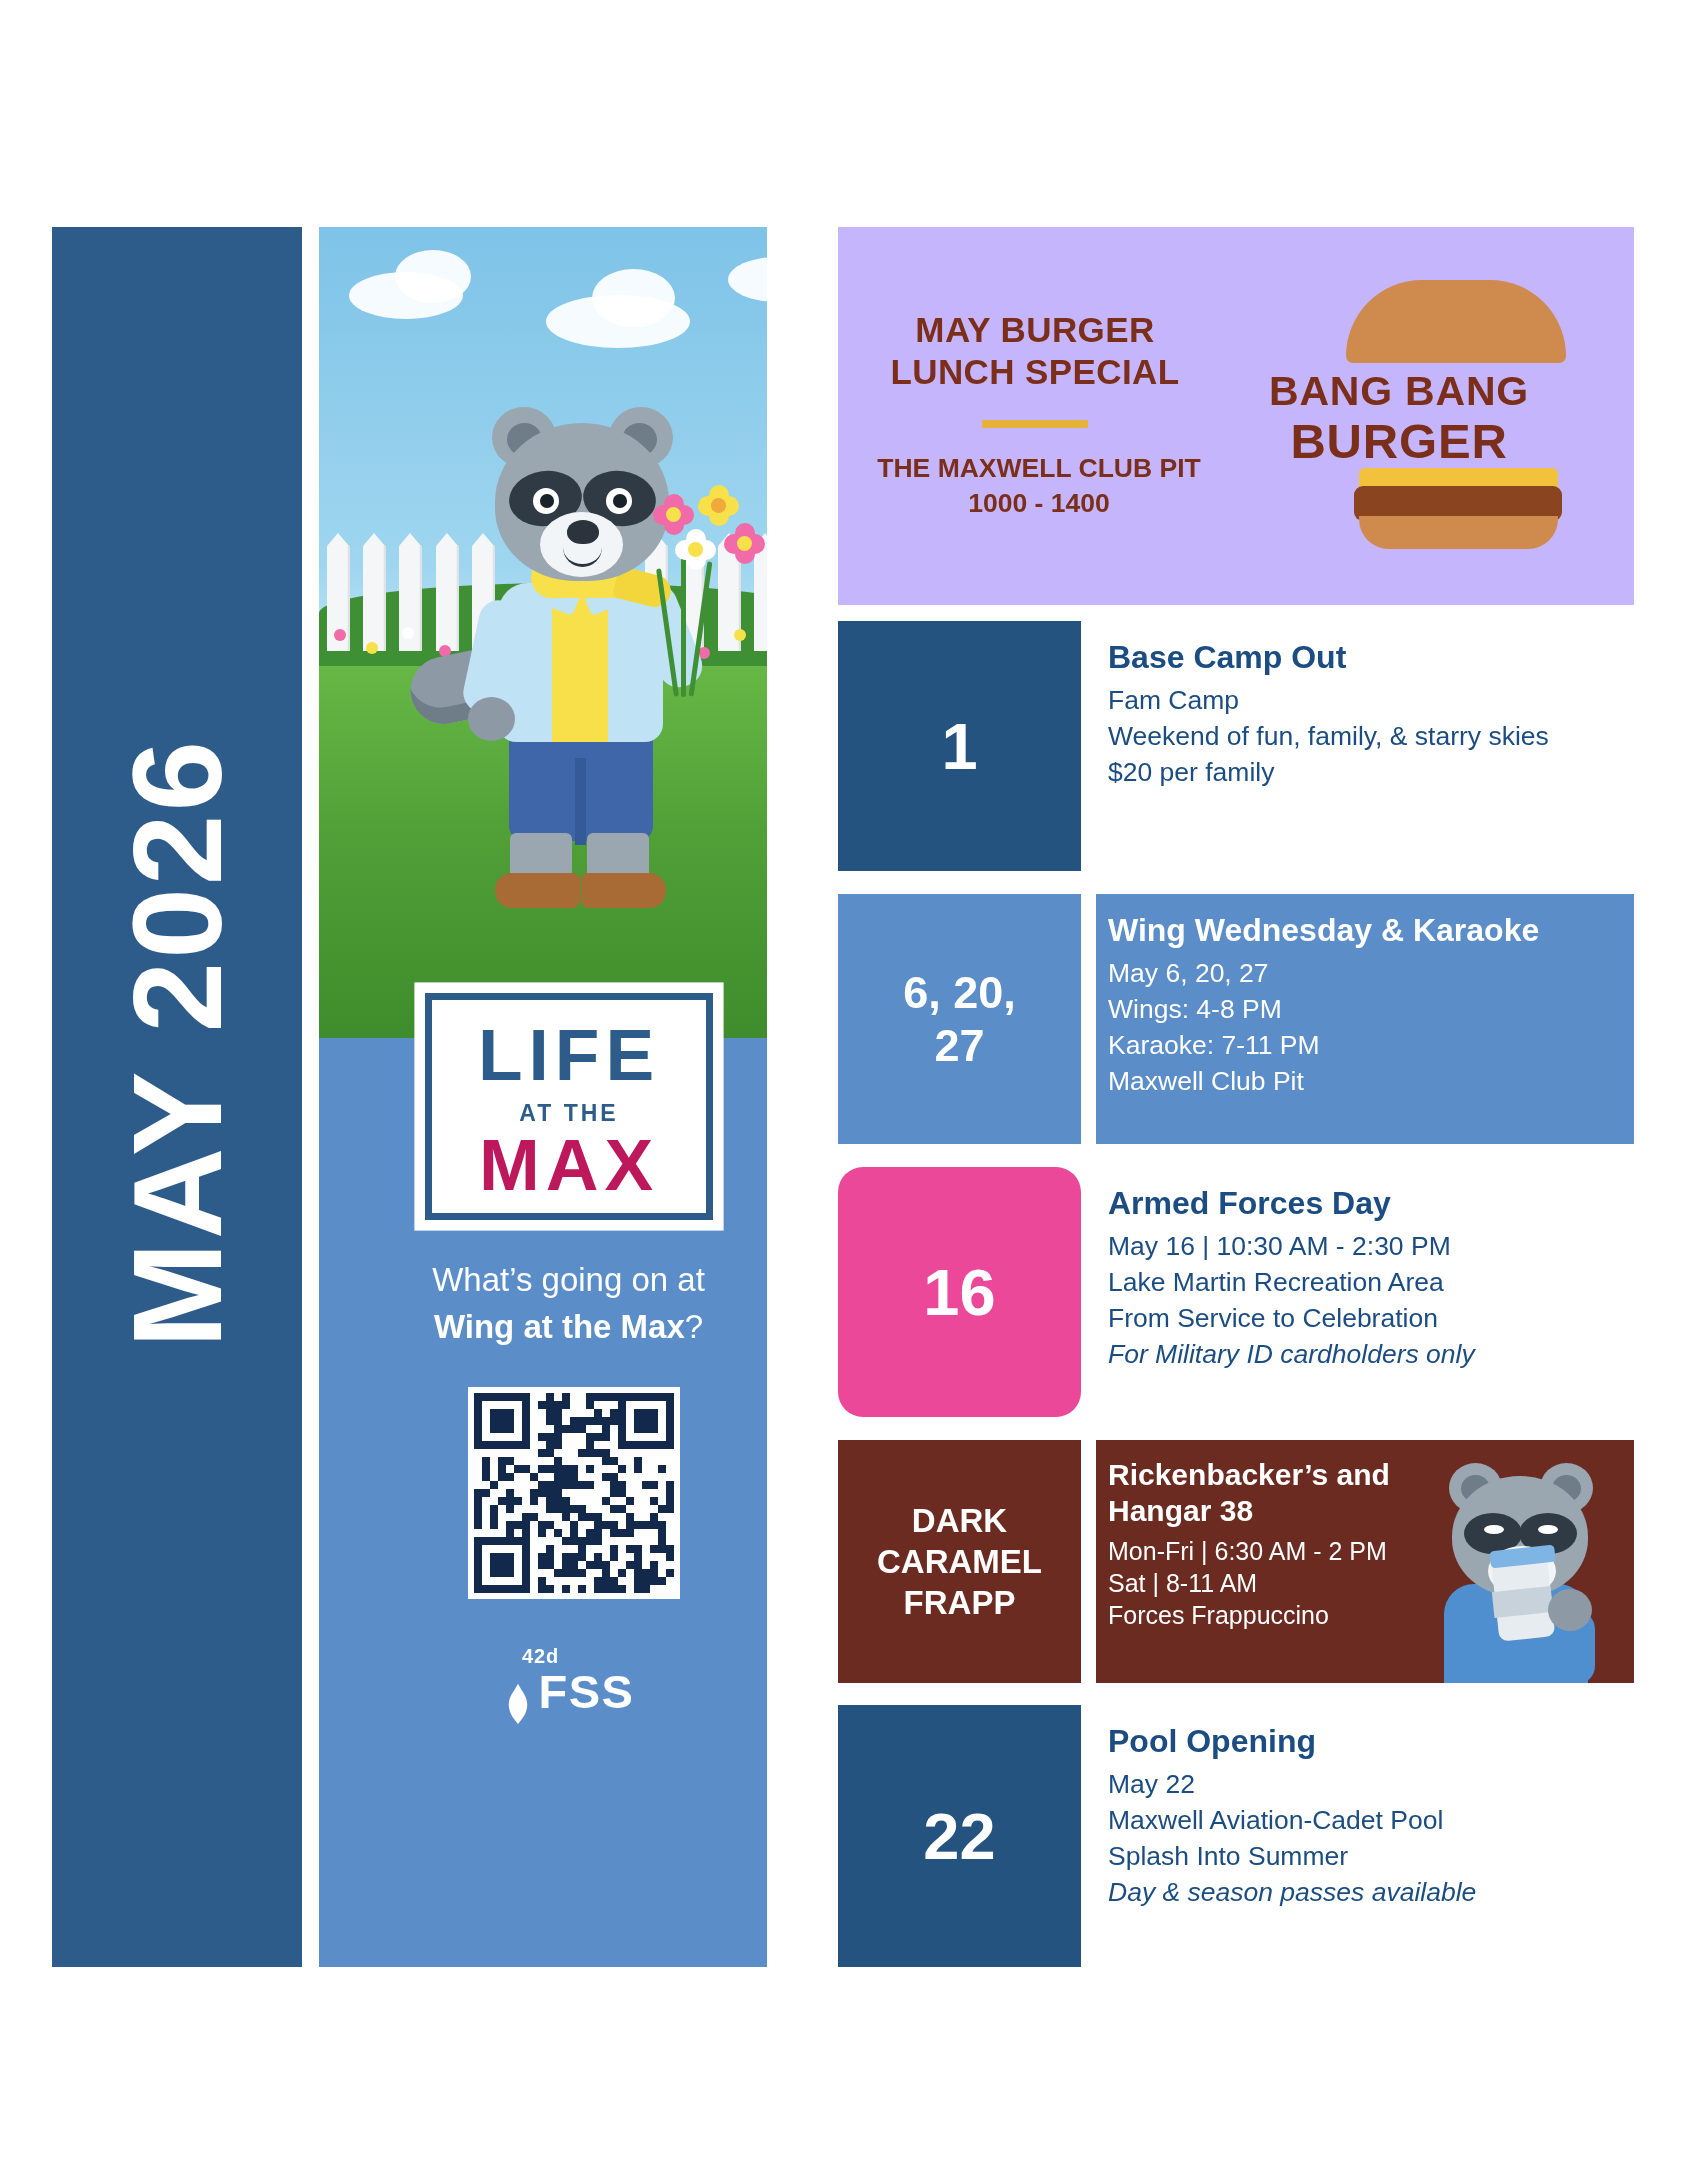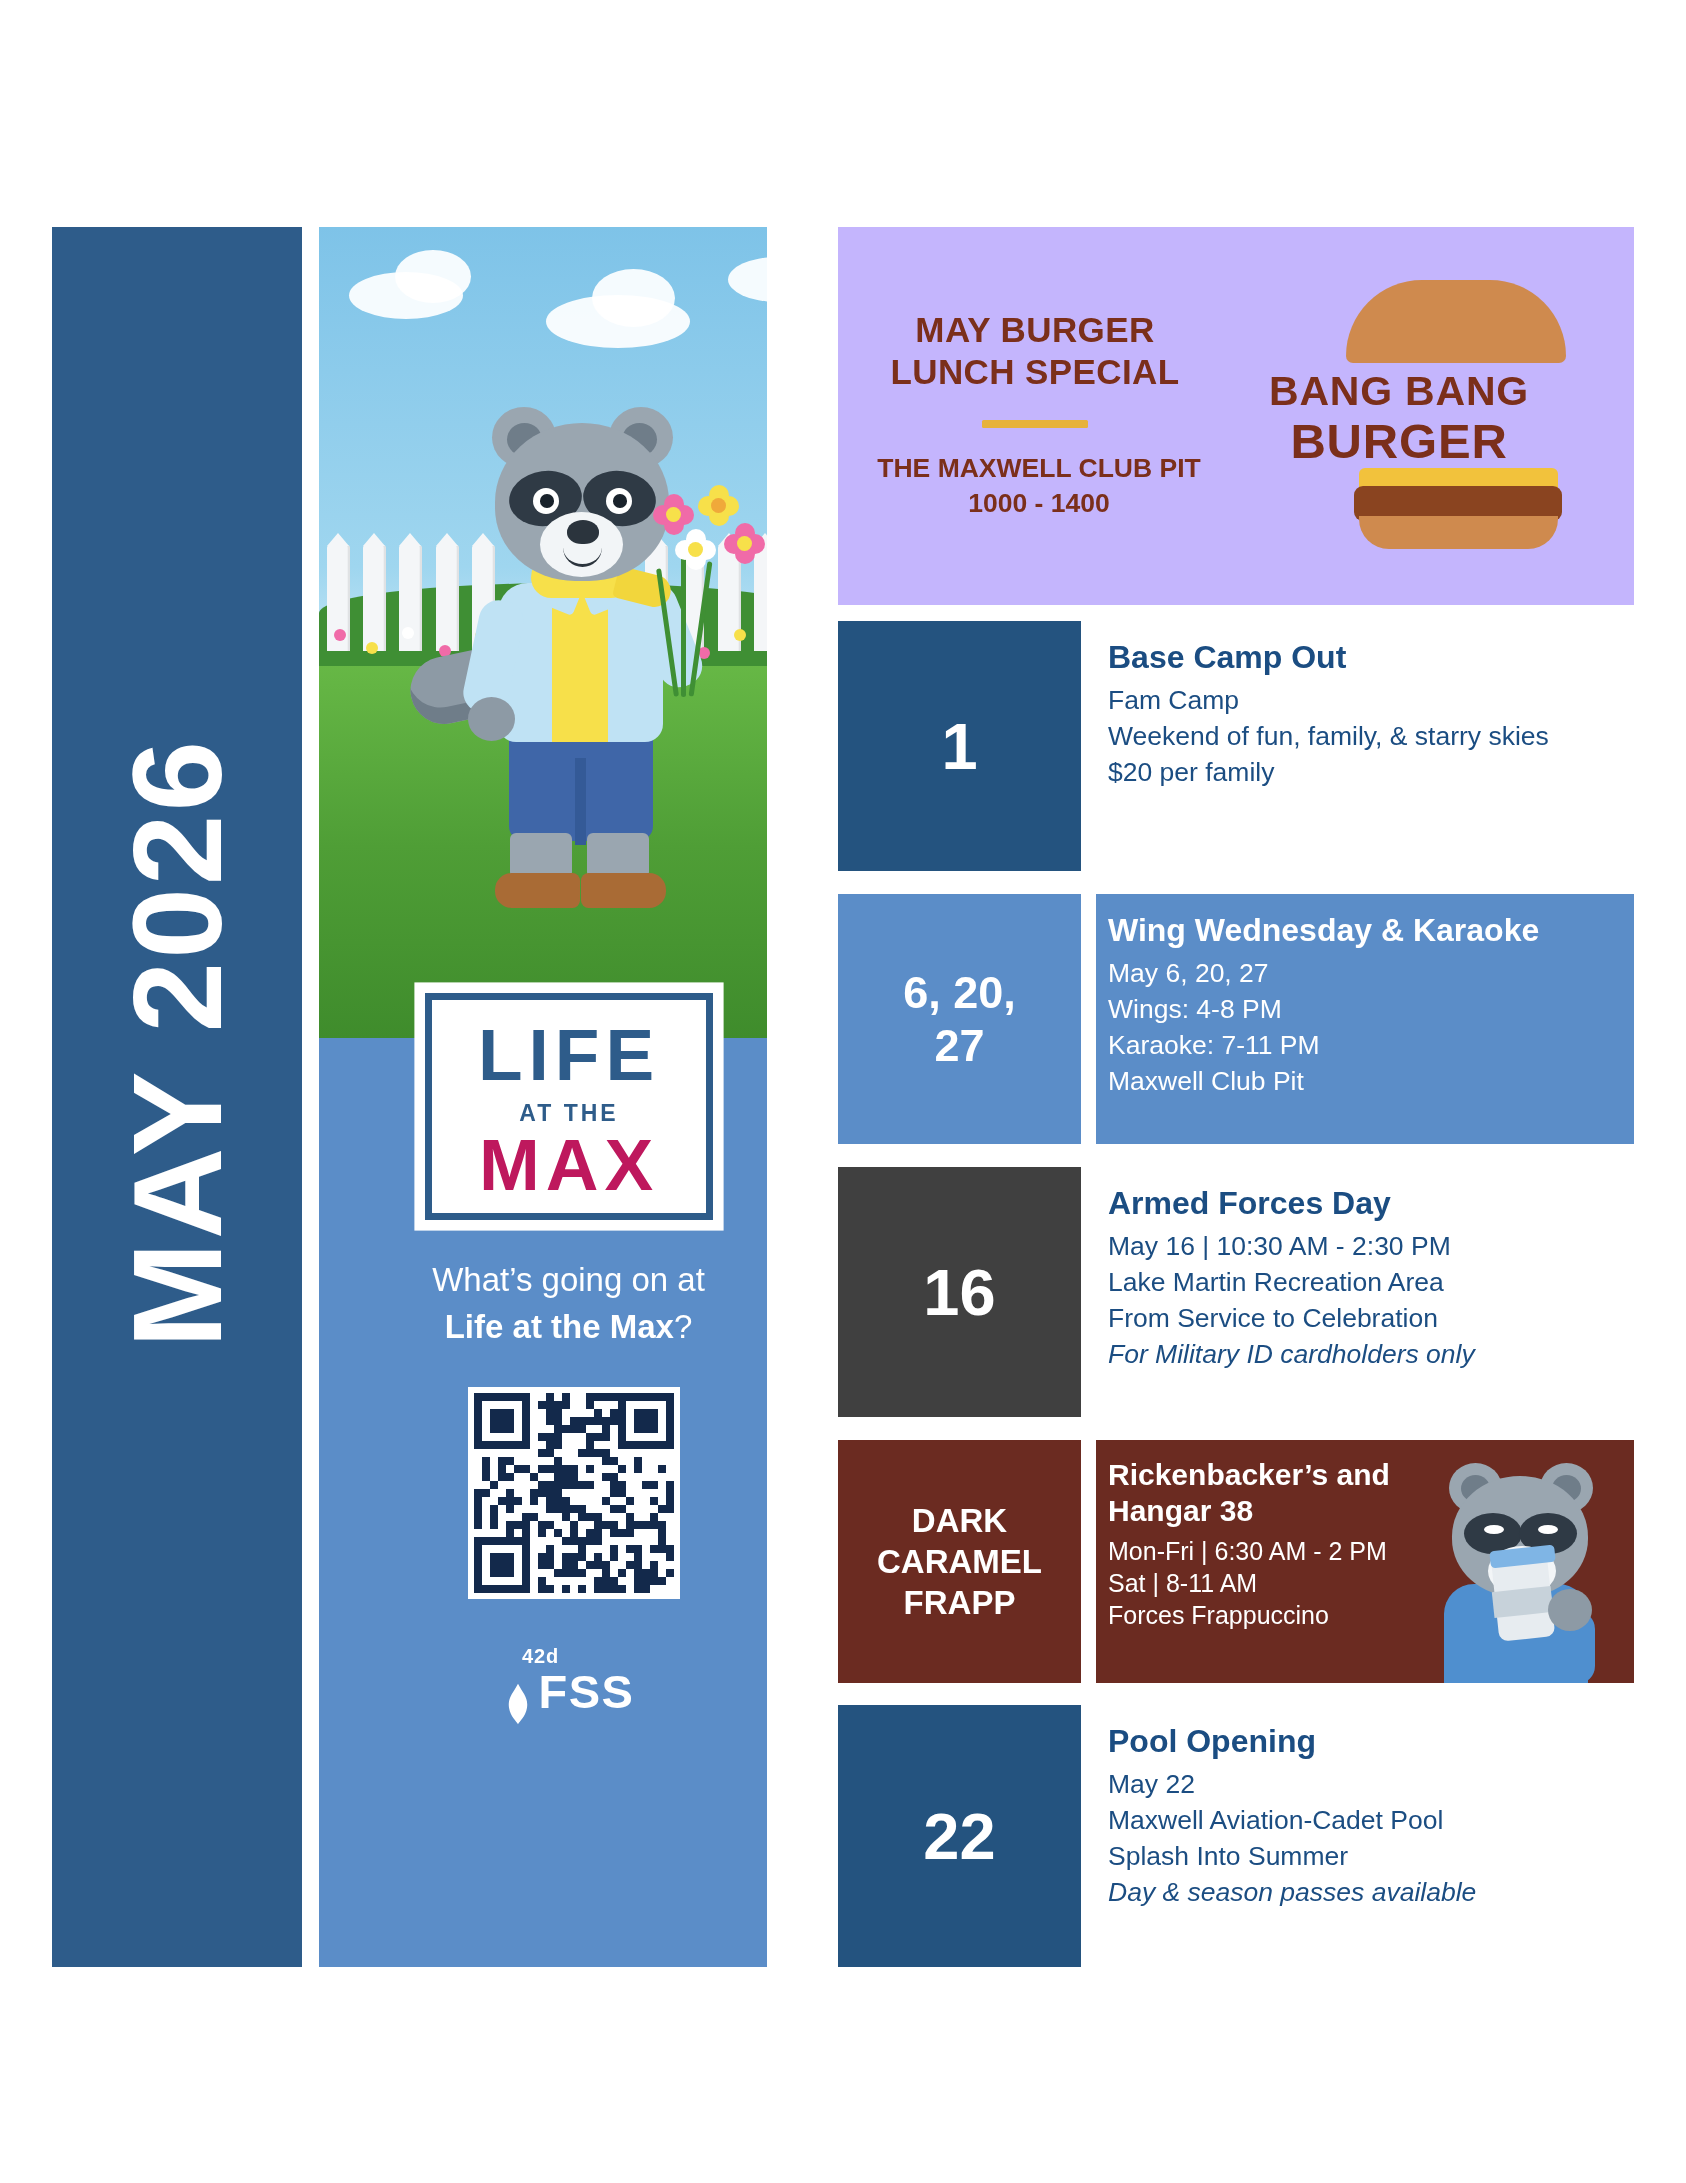--- a/index.html
+++ b/index.html
@@ -503,21 +503,21 @@
   .row-1 { top: 394px; height: 250px; }
   .row-1 .daybox { background: #24537f; }
   .row-1 .content { background: #ffffff; }
 
   .row-2 { top: 667px; height: 250px; }
   .row-2 .daybox { background: #5b8dc8; }
   .row-2 .content { background: #5b8dc8; }
   .row-2 .ev-title, .row-2 .ev-line { color: #ffffff; }
 
   .row-3 { top: 940px; height: 250px; }
-  .row-3 .daybox { background: #404040; }
+  .row-3 .daybox { background: #ec4899; border-radius: 25px; }
   .row-3 .content { background: #ffffff; }
 
   .row-4 { top: 1213px; height: 243px; }
   .row-4 .daybox { background: #6b2b21; }
   .row-4 .content { background: #6b2b21; overflow: hidden; }
   .row-4 .ev-title, .row-4 .ev-line { color: #ffffff; }
   .row-4 .ev-title { font-size: 30px; line-height: 36px; }
   .row-4 .ev-line { font-size: 25px; line-height: 32px; }
 
   .row-5 { top: 1478px; height: 262px; }
@@ -661,21 +661,21 @@
       </div>
 
       <div class="logo-box">
         <div class="logo-life">LIFE</div>
         <div class="logo-atthe">AT THE</div>
         <div class="logo-max">MAX</div>
       </div>
 
       <div class="whats-going">
         <div>What’s going on at</div>
-        <div><span class="b">Life at the Max</span><span>?</span></div>
+        <div><span class="b">Wing at the Max</span><span>?</span></div>
       </div>
 
       <div class="qr">
         <div class="qr-grid" id="qr-grid">
             <div class="on"></div>
             <div class="on"></div>
             <div class="on"></div>
             <div class="on"></div>
             <div class="on"></div>
             <div class="on"></div>

